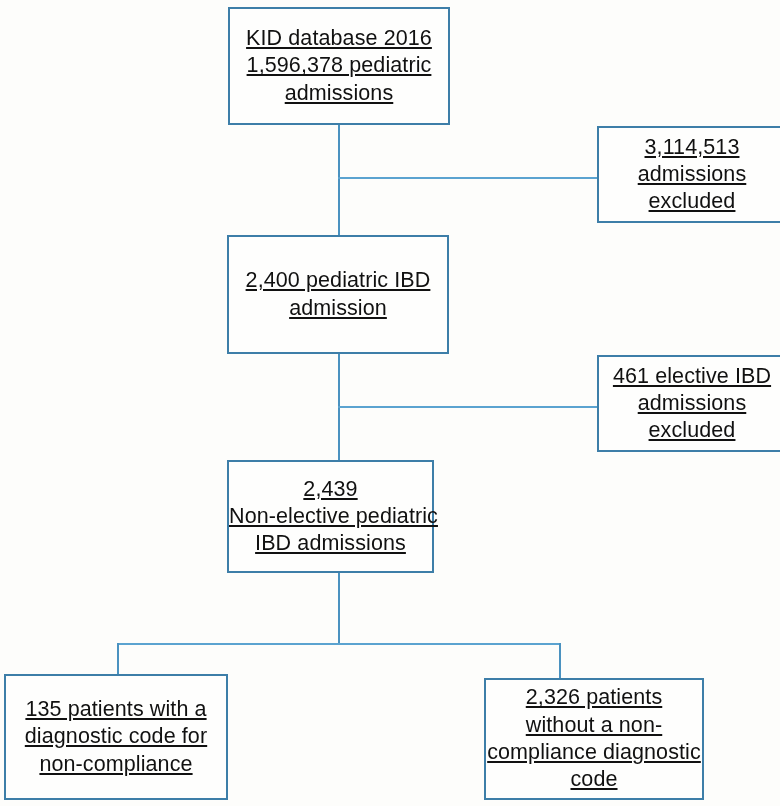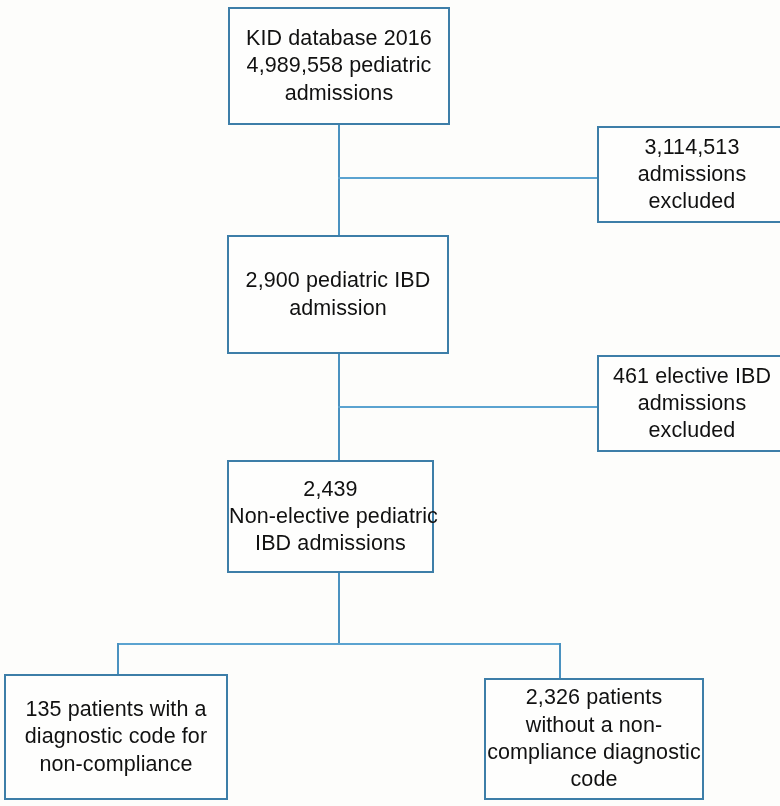--- a/index.html
+++ b/index.html
@@ -34,20 +34,21 @@
     color: #111111;
     font-size: 21.5px;
     line-height: 1.27;
     letter-spacing: 0.1px;
     white-space: nowrap;
   }
   .fbox .txt {
     display: block;
     width: 100%;
     padding: 0 2px;
+    text-decoration: underline;
   }
 
   
   #box-cohort-total   { left: 228px; top: 7px;   width: 222px; height: 118px; }
   #box-ibd-admissions { left: 227px; top: 235px; width: 222px; height: 119px; }
   #box-nonelective    { left: 227px; top: 460px; width: 207px; height: 113px; }
 
   
   #box-excluded-all      { left: 597px; top: 126px; width: 190px; height: 97px; }
   #box-excluded-elective { left: 597px; top: 355px; width: 190px; height: 97px; }
@@ -101,36 +102,36 @@
   <div class="hline" id="conn-branch-excluded-elective"></div>
 
   <div class="vline" id="conn-trunk-3"></div>
   <div class="hline" id="conn-split-bar"></div>
   <div class="vline" id="conn-drop-left"></div>
   <div class="vline" id="conn-drop-right"></div>
 
   <div class="fbox" id="box-cohort-total">
     <span class="txt">
       <span>KID database  2016</span><br>
-      <span>4,989,558 pediatric</span><br>
+      <span>1,596,378 pediatric</span><br>
       <span>admissions</span>
     </span>
   </div>
 
   <div class="fbox" id="box-excluded-all">
     <span class="txt">
       <span>3,114,513</span><br>
       <span>admissions</span><br>
       <span>excluded</span>
     </span>
   </div>
 
   <div class="fbox" id="box-ibd-admissions">
     <span class="txt">
-      <span>2,900 pediatric  IBD</span><br>
+      <span>2,400 pediatric  IBD</span><br>
       <span>admission</span>
     </span>
   </div>
 
   <div class="fbox" id="box-excluded-elective">
     <span class="txt">
       <span>461 elective  IBD</span><br>
       <span>admissions</span><br>
       <span>excluded</span>
     </span>

